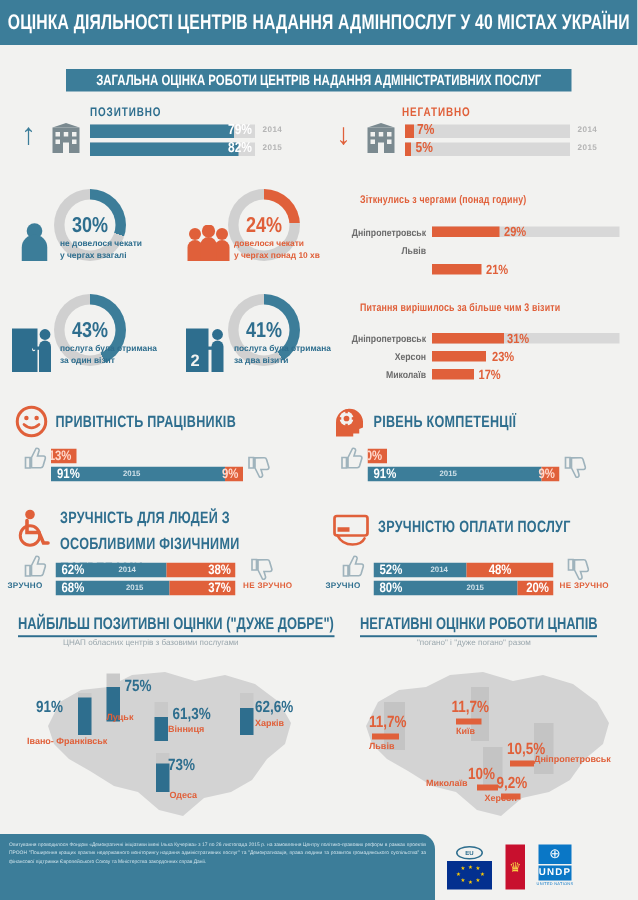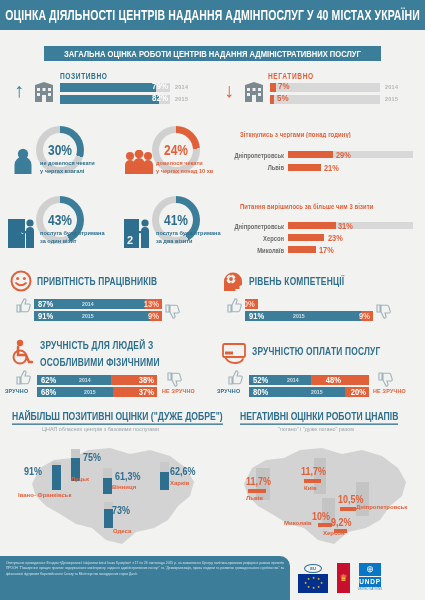--- a/index.html
+++ b/index.html
@@ -291,21 +291,21 @@
 
 <div class="grp-title" style="left:240px;top:131px;">Зіткнулись з чергами (понад годину)</div>
 
 <div class="row-lab" style="left:228px;top:153px;width:56px;">Дніпропетровськ</div>
 <div class="rtrack" style="left:288px;top:151px;width:125px;">
   <div class="rfill" style="width:36%"></div>
   <div class="rval" style="left:48px;">29%</div>
 </div>
 
 <div class="row-lab" style="left:228px;top:165px;width:56px;">Львів</div>
-<div class="rtrack" style="left:288px;top:164px;width:125px;background:transparent;">
+<div class="rtrack" style="left:288px;top:176px;width:125px;background:transparent;">
   <div class="rfill" style="width:26%"></div>
   <div class="rval" style="left:36px;">21%</div>
 </div>
 
 <div class="grp-title" style="left:240px;top:203px;">Питання вирішилось за більше чим 3 візити</div>
 
 <div class="row-lab" style="left:228px;top:224px;width:56px;">Дніпропетровськ</div>
 <div class="rtrack" style="left:288px;top:222px;width:125px;">
   <div class="rfill" style="width:38%"></div>
   <div class="rval" style="left:50px;">31%</div>
@@ -332,24 +332,20 @@
 <div class="sec-h" style="left:37px;top:276px;">ПРИВІТНІСТЬ ПРАЦІВНИКІВ</div>
 
 <svg class="thumb" style="left:16px;top:298px;" viewBox="0 0 15 15">
   <path d="M1 7 h3 v7 h-3 z M5 7 l3-6 a1.4 1.4 0 0 1 2 1.6 L9 6 h4 a1.3 1.3 0 0 1 1.2 1.7 l-1.5 5 a1.6 1.6 0 0 1-1.5 1.1 H5 z" fill="none" stroke="#9fb3bc" stroke-width="1.1"></path>
 </svg>
 <svg class="thumb" style="left:165px;top:304px;" viewBox="0 0 15 15">
   <path d="M1 8 h3 V1 h-3 z M5 8 l3 6 a1.4 1.4 0 0 0 2-1.6 L9 9 h4 a1.3 1.3 0 0 0 1.2-1.7 l-1.5-5 a1.6 1.6 0 0 0-1.5-1.1 H5 z" fill="none" stroke="#9fb3bc" stroke-width="1.1"></path>
 </svg>
 
 <div class="dual" style="left:34px;top:299px;width:128px;">
-  <div class="l" style="width:87%">
-    <span class="lv">87%</span>
-    <span class="yy" style="left:48px;">2014</span>
-  </div>
   <div class="r" style="width:13%">
     <span class="rv" style="color:#ffd9cc;">13%</span>
   </div>
 </div>
 <div class="dual" style="left:34px;top:311px;width:128px;">
   <div class="l" style="width:91%">
     <span class="lv">91%</span>
     <span class="yy" style="left:48px;">2015</span>
   </div>
   <div class="r" style="width:9%">

